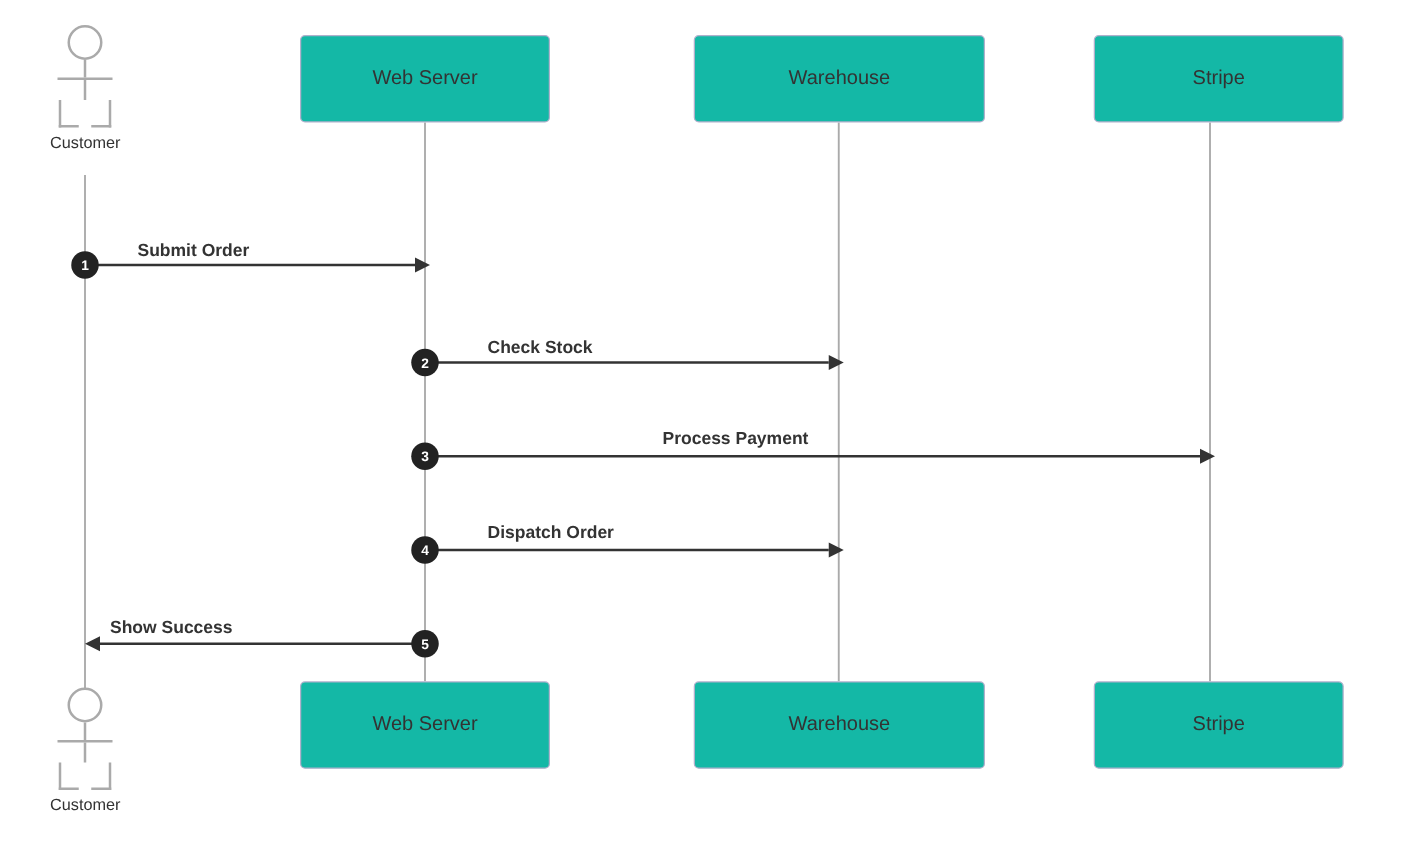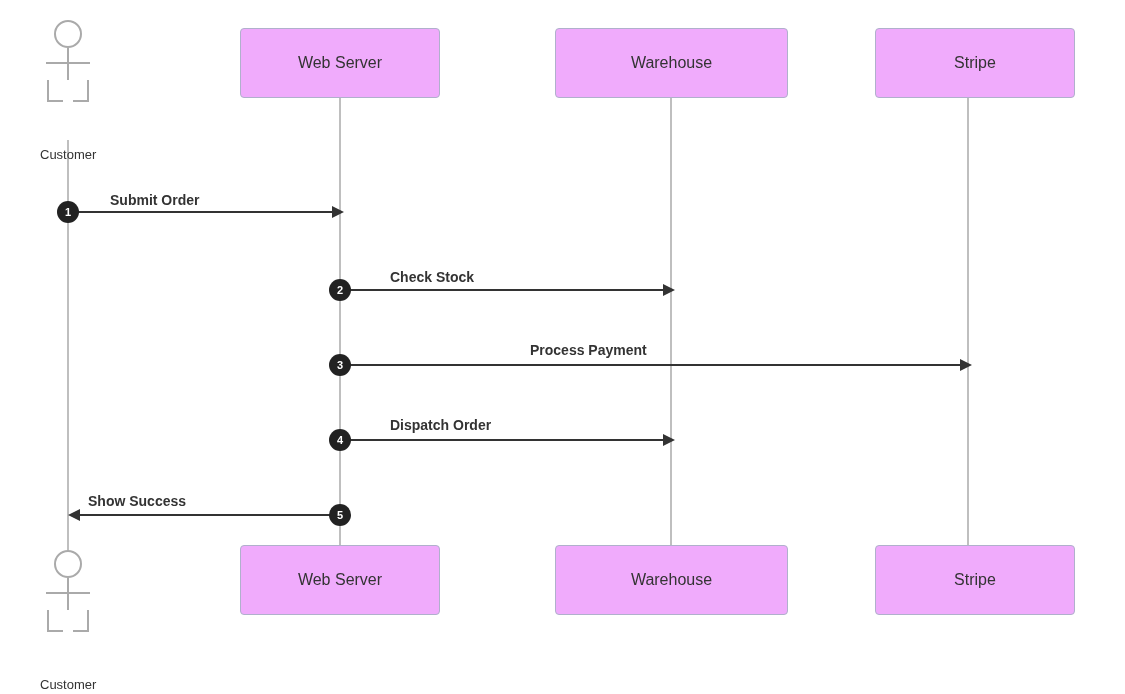--- a/index.html
+++ b/index.html
@@ -14,39 +14,38 @@
 
     .diagram-container {
       position: relative;
       width: 1125px;
       height: 694px;
     }
 
     
     .participant-box {
       position: absolute;
-      background: #f0abfc;
+      background: #14b8a6;
       border: 1px solid #b0b0cc;
       border-radius: 4px;
       display: flex;
       align-items: center;
       justify-content: center;
       font-size: 15px;
       color: #333;
     }
 
     
     .actor {
       position: absolute;
       display: flex;
       flex-direction: column;
       align-items: center;
       font-size: 13px;
       color: #333;
-      gap: 41px;
     }
 
     .actor-figure {
       display: flex;
       flex-direction: column;
       align-items: center;
     }
 
     .actor-head {
       width: 28px;

